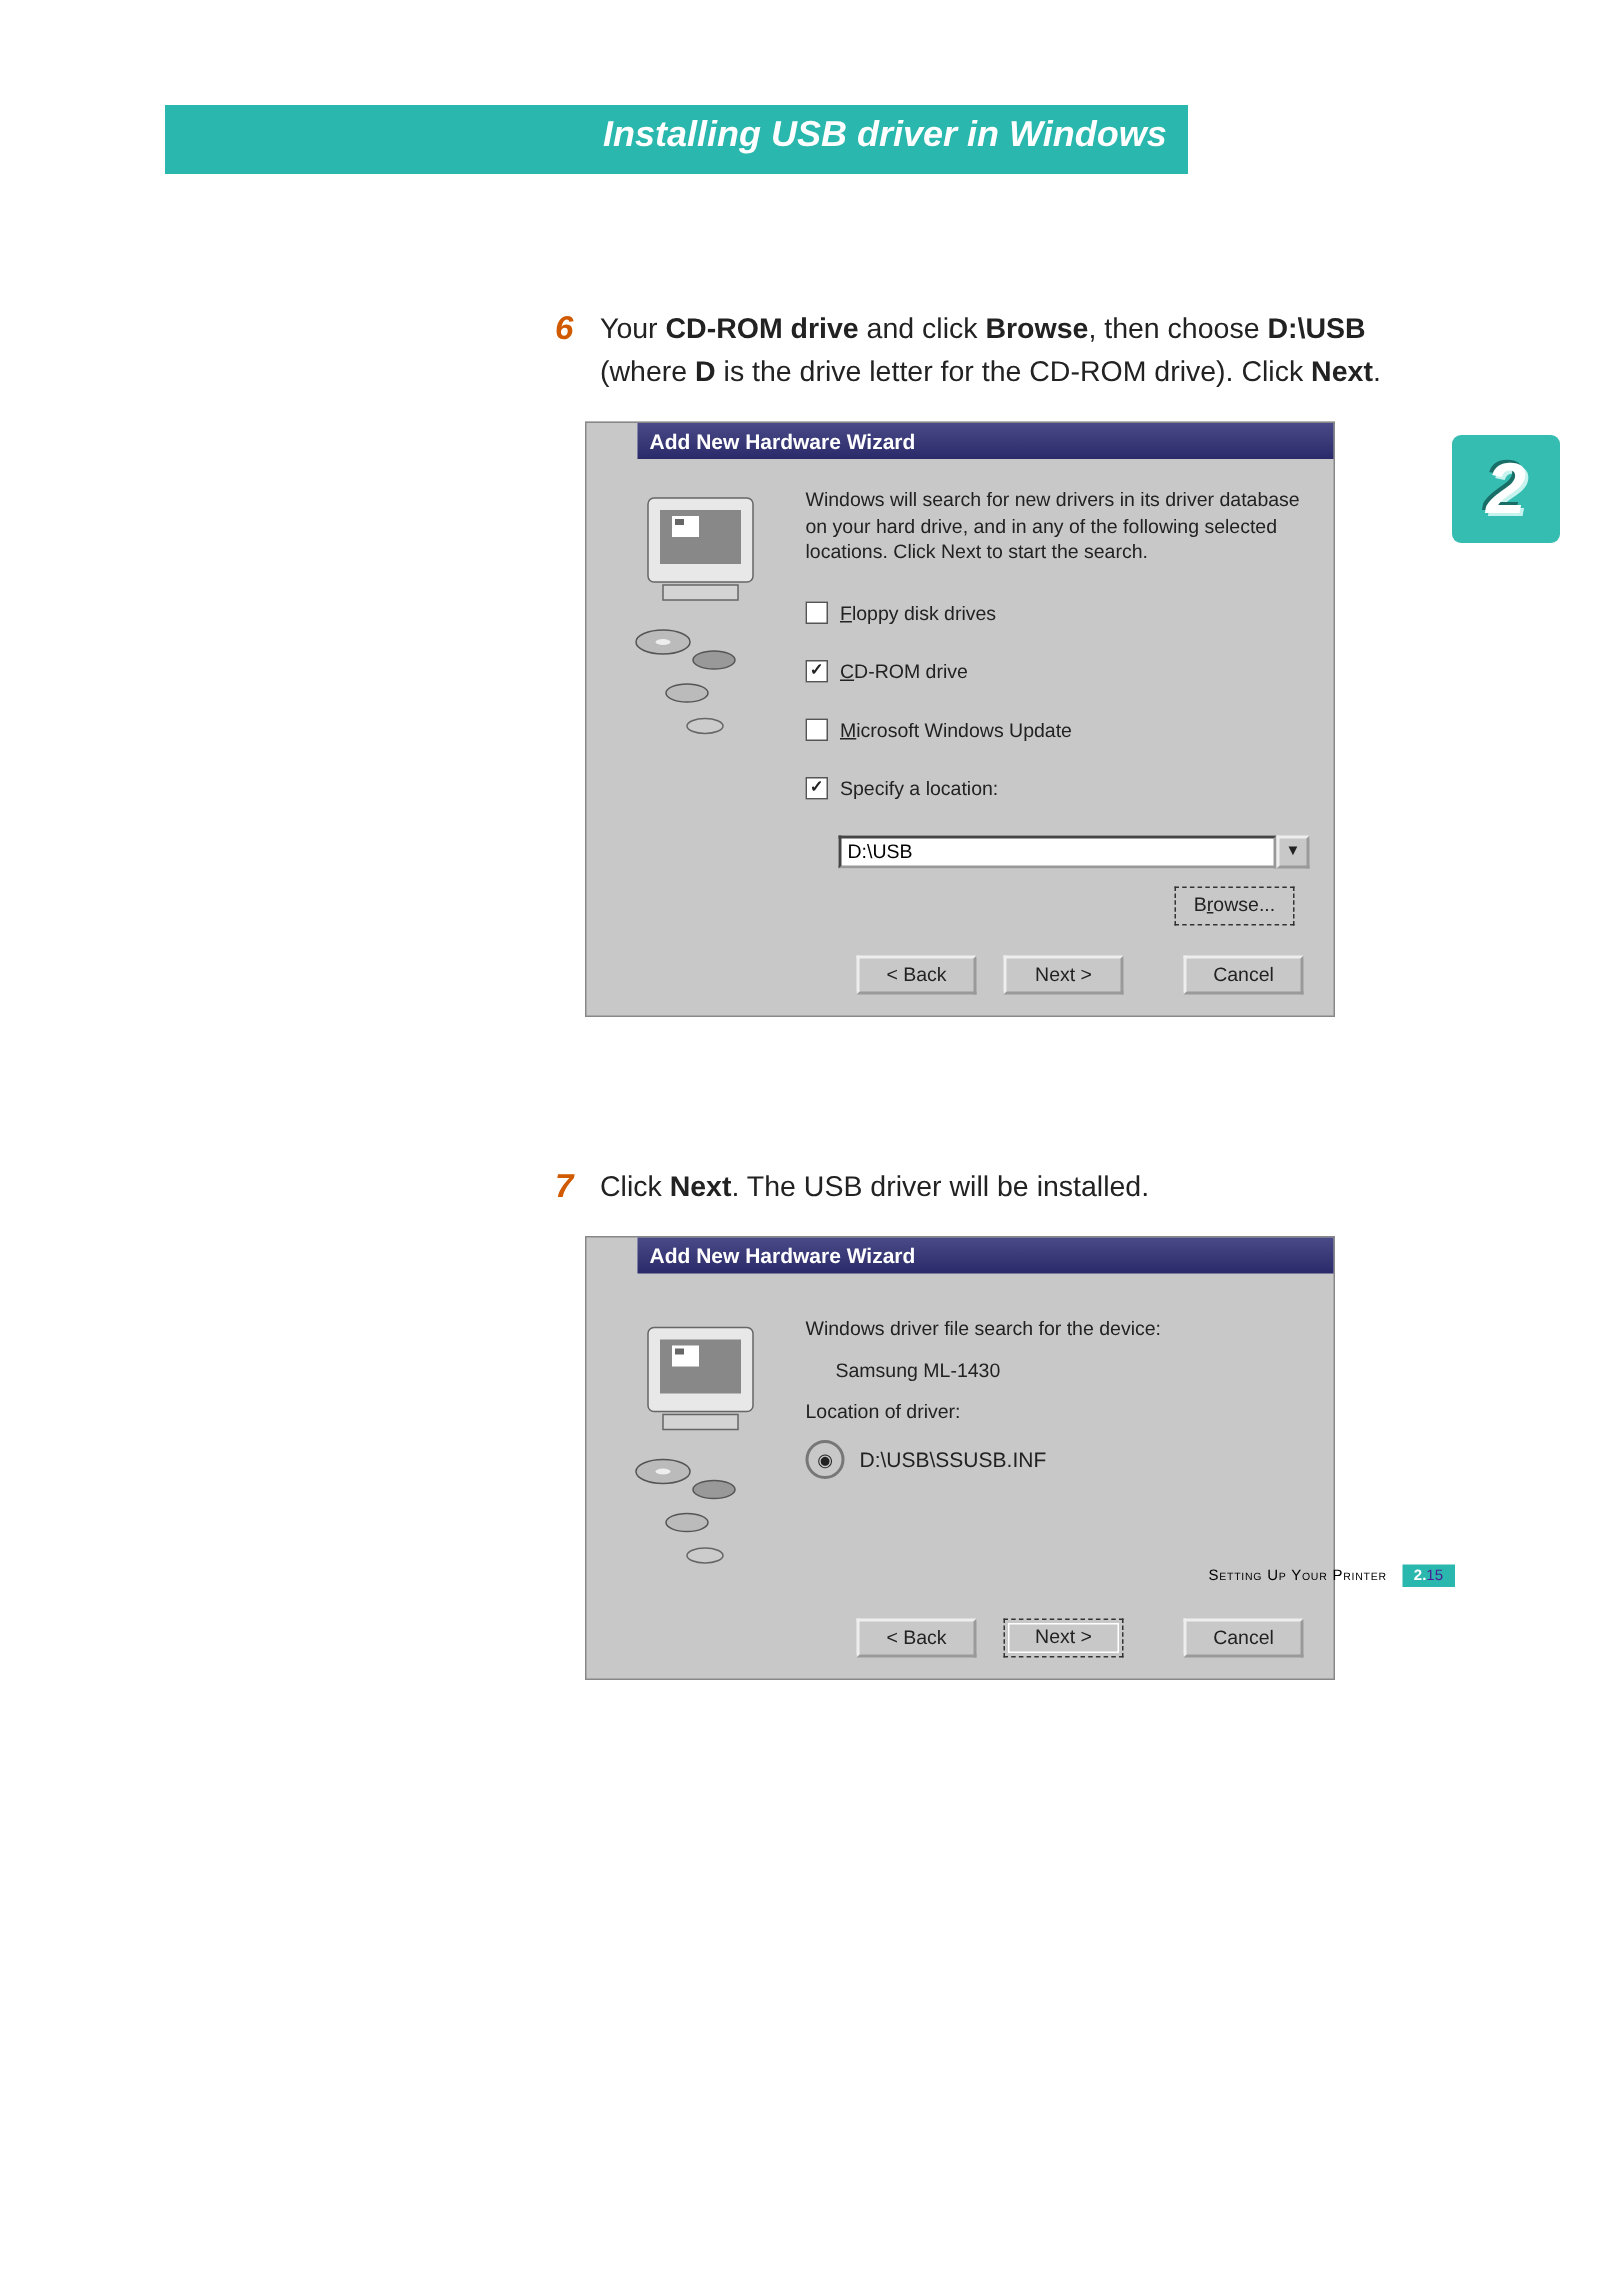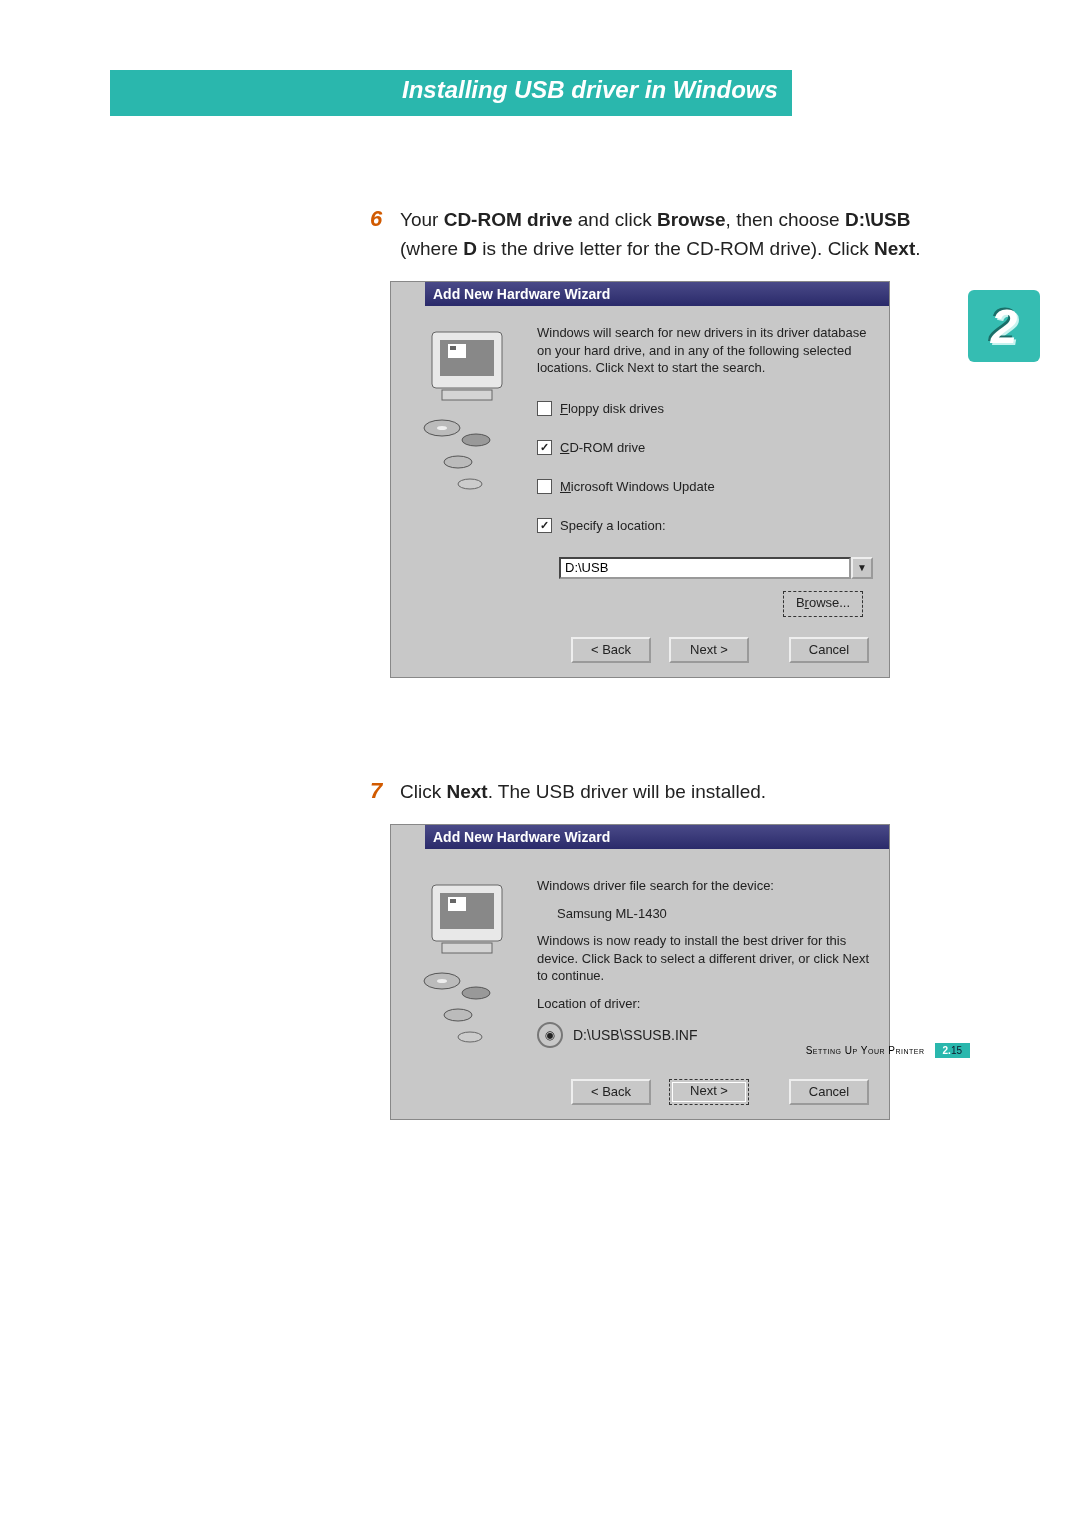--- a/index.html
+++ b/index.html
@@ -31,21 +31,21 @@
   .browse-row .btn { border:1px dashed #333; }
   .btn { display:inline-block; min-width:80px; height:26px; background:#c8c8c8; border:2px outset #eee; font-size:13px; font-family: Tahoma, sans-serif; padding: 0 8px; text-align:center; line-height:22px; margin: 0 4px; }
   .btn.default { border:1px dashed #333; box-shadow: inset 0 0 0 2px #c8c8c8, inset 0 0 0 3px #fff; }
   .dlg-foot { display:flex; justify-content:flex-end; padding: 10px 16px 14px 16px; gap: 10px; }
   .driver-loc { display:flex; align-items:center; gap:10px; margin-top:6px; }
   .cd-icon { width:26px; height:26px; border-radius:50%; border:2px solid #777; display:flex; align-items:center; justify-content:center; font-size:12px; }
   .underline { text-decoration: underline; }
   .footer { position:absolute; right:110px; bottom:54px; display:flex; align-items:center; gap:10px; font-size:10px; }
   .footer .chap { font-variant: small-caps; letter-spacing:0.5px; }
   .footer .pagebox { background:#2ab7ad; color:#fff; padding:2px 8px; }
-  .footer .pagebox .rest { color:#0f172a; }
+  .footer .pagebox .rest { color:#4c1d95; }
   svg.hw { width: 120px; height: 170px; }
 </style>
 </head>
 <body>
 
 <div class="page">
 
   <div class="header-bar">
     <div class="header-accent"></div>
     <div class="header-title">Installing USB driver in Windows</div>
@@ -139,21 +139,20 @@
             <ellipse cx="30" cy="104" rx="18" ry="8" fill="#bbb" stroke="#555"></ellipse>
             <ellipse cx="30" cy="104" rx="5" ry="2" fill="#eee"></ellipse>
             <ellipse cx="64" cy="116" rx="14" ry="6" fill="#999" stroke="#555"></ellipse>
             <ellipse cx="46" cy="138" rx="14" ry="6" fill="#bbb" stroke="#555"></ellipse>
             <ellipse cx="58" cy="160" rx="12" ry="5" fill="#ccc" stroke="#666"></ellipse>
           </svg>
         </div>
         <div class="dlg-right">
           <p>Windows driver file search for the device:</p>
           <p style="padding-left:20px">Samsung ML-1430</p>
-          <p>Windows is now ready to install the best driver for this device. Click Back to select a different driver, or click Next to continue.</p>
           <p>Location of driver:</p>
           <div class="driver-loc">
             <div class="cd-icon">◉</div>
             <span>D:\USB\SSUSB.INF</span>
           </div>
         </div>
       </div>
       <div class="dlg-foot">
         <span class="btn">&lt; Back</span>
         <span class="btn default">Next &gt;</span>

